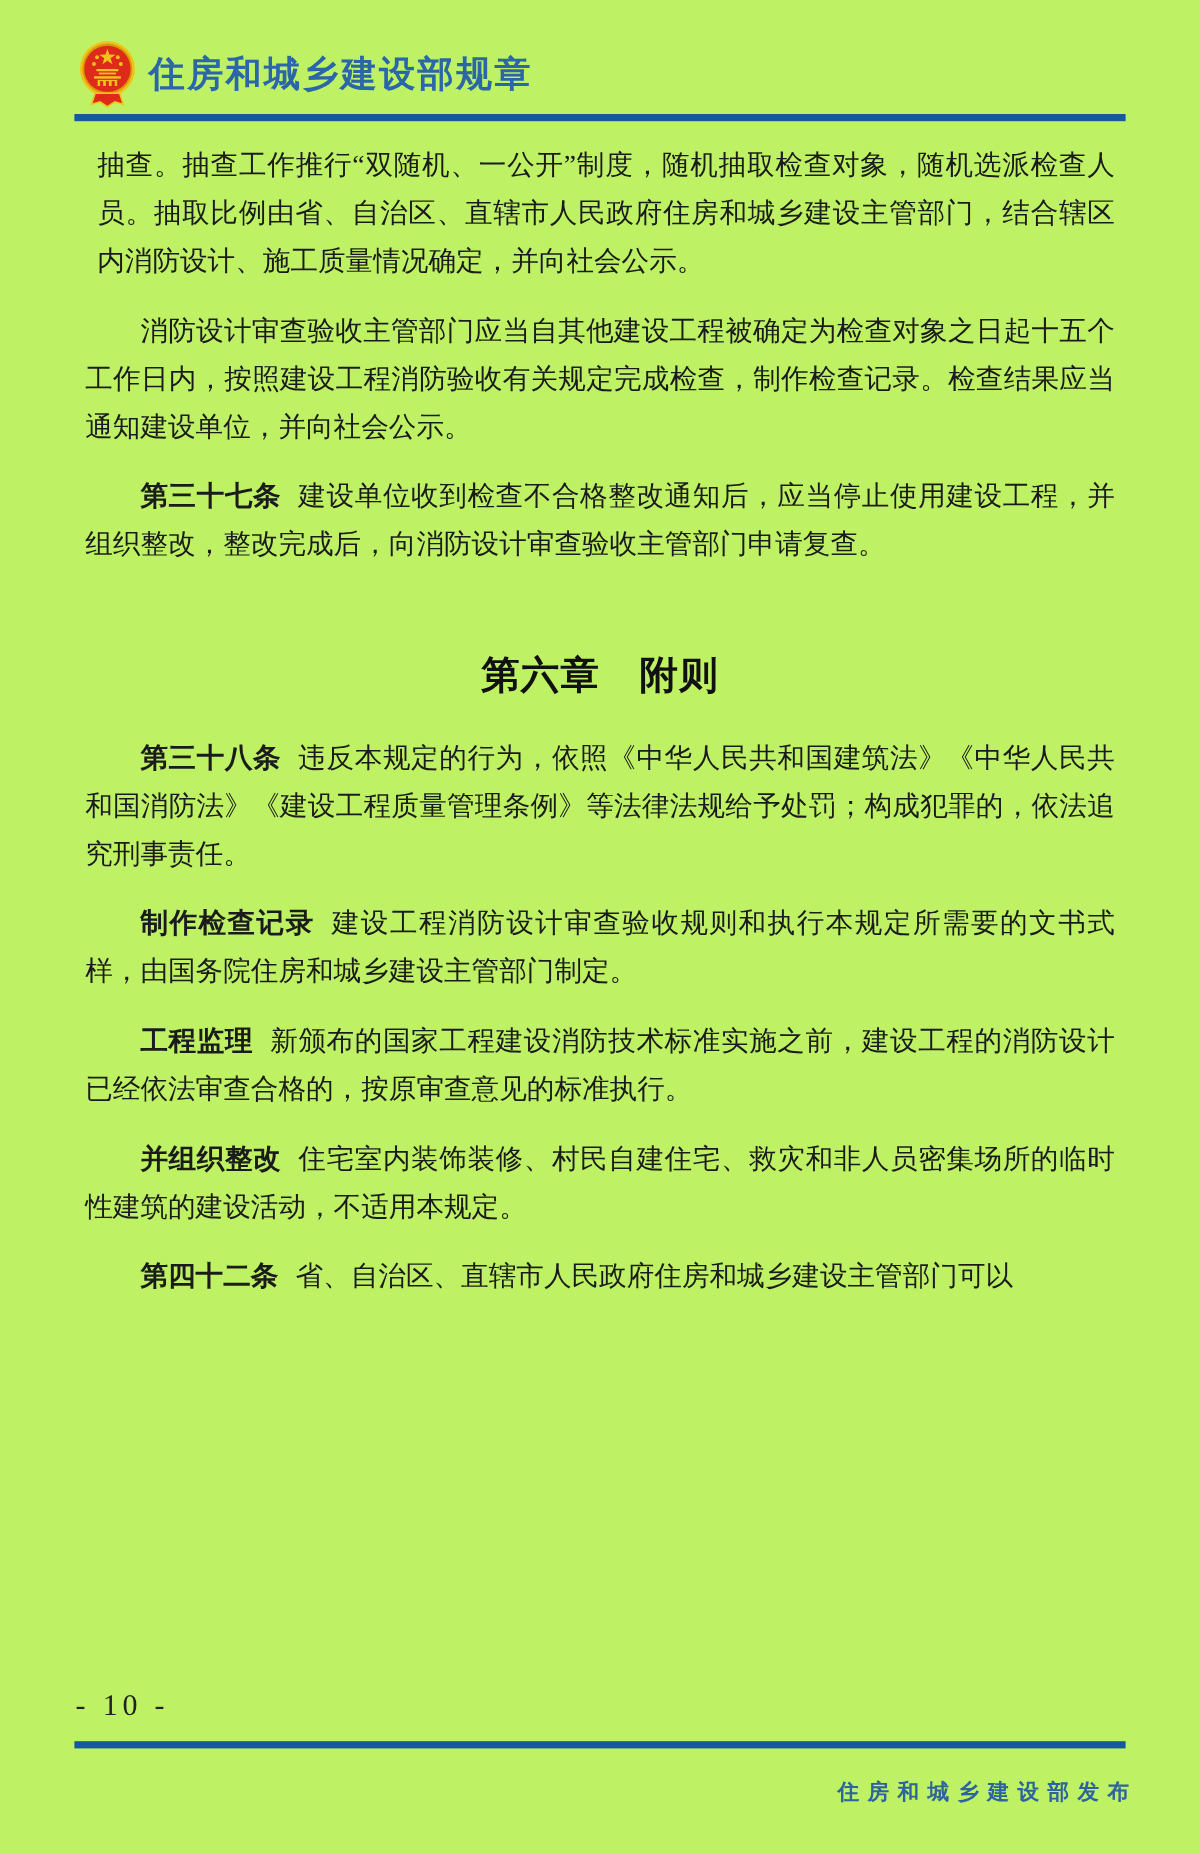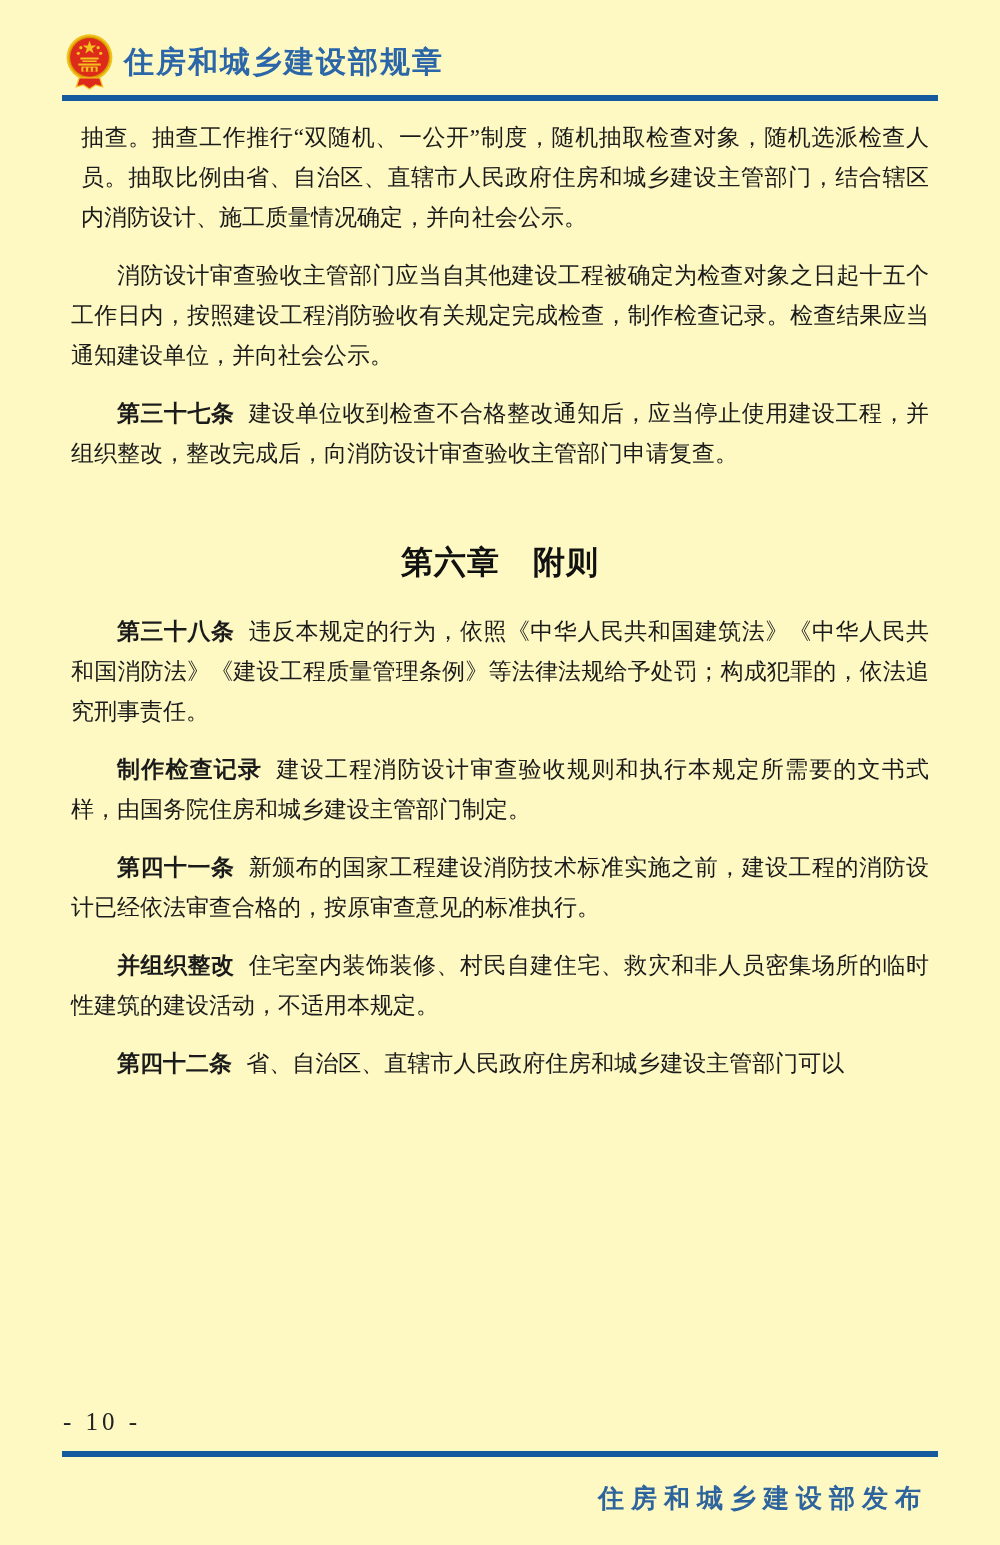--- a/index.html
+++ b/index.html
@@ -3,21 +3,21 @@
 <meta charset="utf-8">
 <style>
   html,body { margin:0; padding:0; }
   body {
     background:#fdfdfc;
     font-family:"Liberation Serif","DejaVu Serif",serif;
   }
   .page {
     position:relative;
     width:1000px; height:1545px;
-    background:#fef9c3;
+    background:#bef264;
     overflow:hidden;
   }
 
   
   .header-inner {
     position:absolute; left:66px; top:34px;
     display:flex; align-items:center; gap:11px;
   }
   .emblem { width:47px; height:57px; flex:0 0 auto; }
   .header-title {
@@ -64,23 +64,23 @@
   }
 
   
   .page-number {
     position:absolute; left:63px; top:1408px;
     font-size:25px; color:#222;
     letter-spacing:4px;
     font-family:"Liberation Serif","DejaVu Serif",serif;
   }
   .publisher {
-    position:absolute; right:72px; top:1481px;
+    position:absolute; right:52px; top:1481px;
     color:#2e649e;
-    font-size:26px;
+    font-size:18px;
     font-weight:bold;
     letter-spacing:7px;
     white-space:nowrap;
   }
 </style>
 </head>
 <body>
 
 <div class="page">
 
@@ -114,21 +114,21 @@
     <div class="rule top"></div>
   </header>
 
   <main class="doc-body">
       <p class="no-indent">抽查。抽查工作推行“双随机、一公开”制度，随机抽取检查对象，随机选派检查人员。抽取比例由省、自治区、直辖市人民政府住房和城乡建设主管部门，结合辖区内消防设计、施工质量情况确定，并向社会公示。</p>
       <p>消防设计审查验收主管部门应当自其他建设工程被确定为检查对象之日起十五个工作日内，按照建设工程消防验收有关规定完成检查，制作检查记录。检查结果应当通知建设单位，并向社会公示。</p>
       <p><span class="lead">第三十七条</span>建设单位收到检查不合格整改通知后，应当停止使用建设工程，并组织整改，整改完成后，向消防设计审查验收主管部门申请复查。</p>
       <h2>第六章　附则</h2>
       <p><span class="lead">第三十八条</span>违反本规定的行为，依照《中华人民共和国建筑法》《中华人民共和国消防法》《建设工程质量管理条例》等法律法规给予处罚；构成犯罪的，依法追究刑事责任。</p>
       <p><span class="lead">制作检查记录</span>建设工程消防设计审查验收规则和执行本规定所需要的文书式样，由国务院住房和城乡建设主管部门制定。</p>
-      <p><span class="lead">第四十一条</span>新颁布的国家工程建设消防技术标准实施之前，建设工程的消防设计已经依法审查合格的，按原审查意见的标准执行。</p>
+      <p><span class="lead">工程监理</span>新颁布的国家工程建设消防技术标准实施之前，建设工程的消防设计已经依法审查合格的，按原审查意见的标准执行。</p>
       <p><span class="lead">并组织整改</span>住宅室内装饰装修、村民自建住宅、救灾和非人员密集场所的临时性建筑的建设活动，不适用本规定。</p>
       <p><span class="lead">第四十二条</span>省、自治区、直辖市人民政府住房和城乡建设主管部门可以</p>
     </main>
 
   <div class="page-number">- 10 -</div>
   <div class="rule bottom"></div>
   <footer class="publisher">住房和城乡建设部发布</footer>
 
 </div>
 

